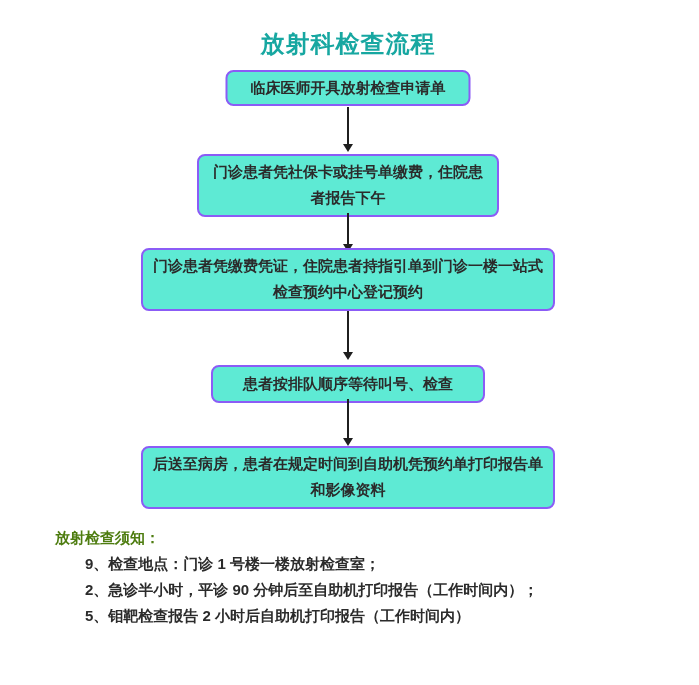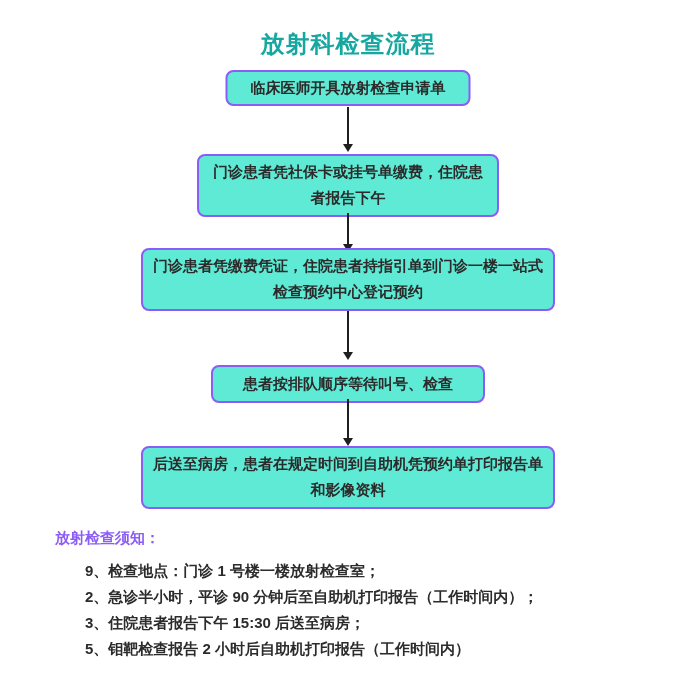--- a/index.html
+++ b/index.html
@@ -47,22 +47,22 @@
   }
   .a0 { top:107px; height:37px; }
   .a1 { top:213px; height:31px; }
   .a2 { top:311px; height:41px; }
   .a3 { top:399px; height:39px; }
   .notes {
     position:absolute; top:527px; left:55px; right:30px;
     font-size:15px; color:#2b2b2b;
   }
   .notes-heading {
-    color:#8b5cf6; font-weight:bold;
-    line-height:22px; margin-bottom:9px;
+    color:#4d7c0f; font-weight:bold;
+    line-height:22px; margin-bottom:2px;
   }
   .note-item {
     padding-left:30px;
     line-height:26px;
     font-weight:600;
     white-space:nowrap;
   }
 </style>
 </head>
 <body>
@@ -96,17 +96,16 @@
   <div class="arrow a3"></div>
 
   <div class="flow-box b4">
     <span>后送至病房，患者在规定时间到自助机凭预约单打印报告单和影像资料</span>
   </div>
 
   <div class="notes">
     <div class="notes-heading">放射检查须知：</div>
     <div class="note-item">9、检查地点：门诊 1 号楼一楼放射检查室；</div>
     <div class="note-item">2、急诊半小时，平诊 90 分钟后至自助机打印报告（工作时间内）；</div>
-    <div class="note-item">3、住院患者报告下午 15:30 后送至病房；</div>
     <div class="note-item">5、钼靶检查报告 2 小时后自助机打印报告（工作时间内）</div>
   </div>
 
 </div>
 
 </body></html>

